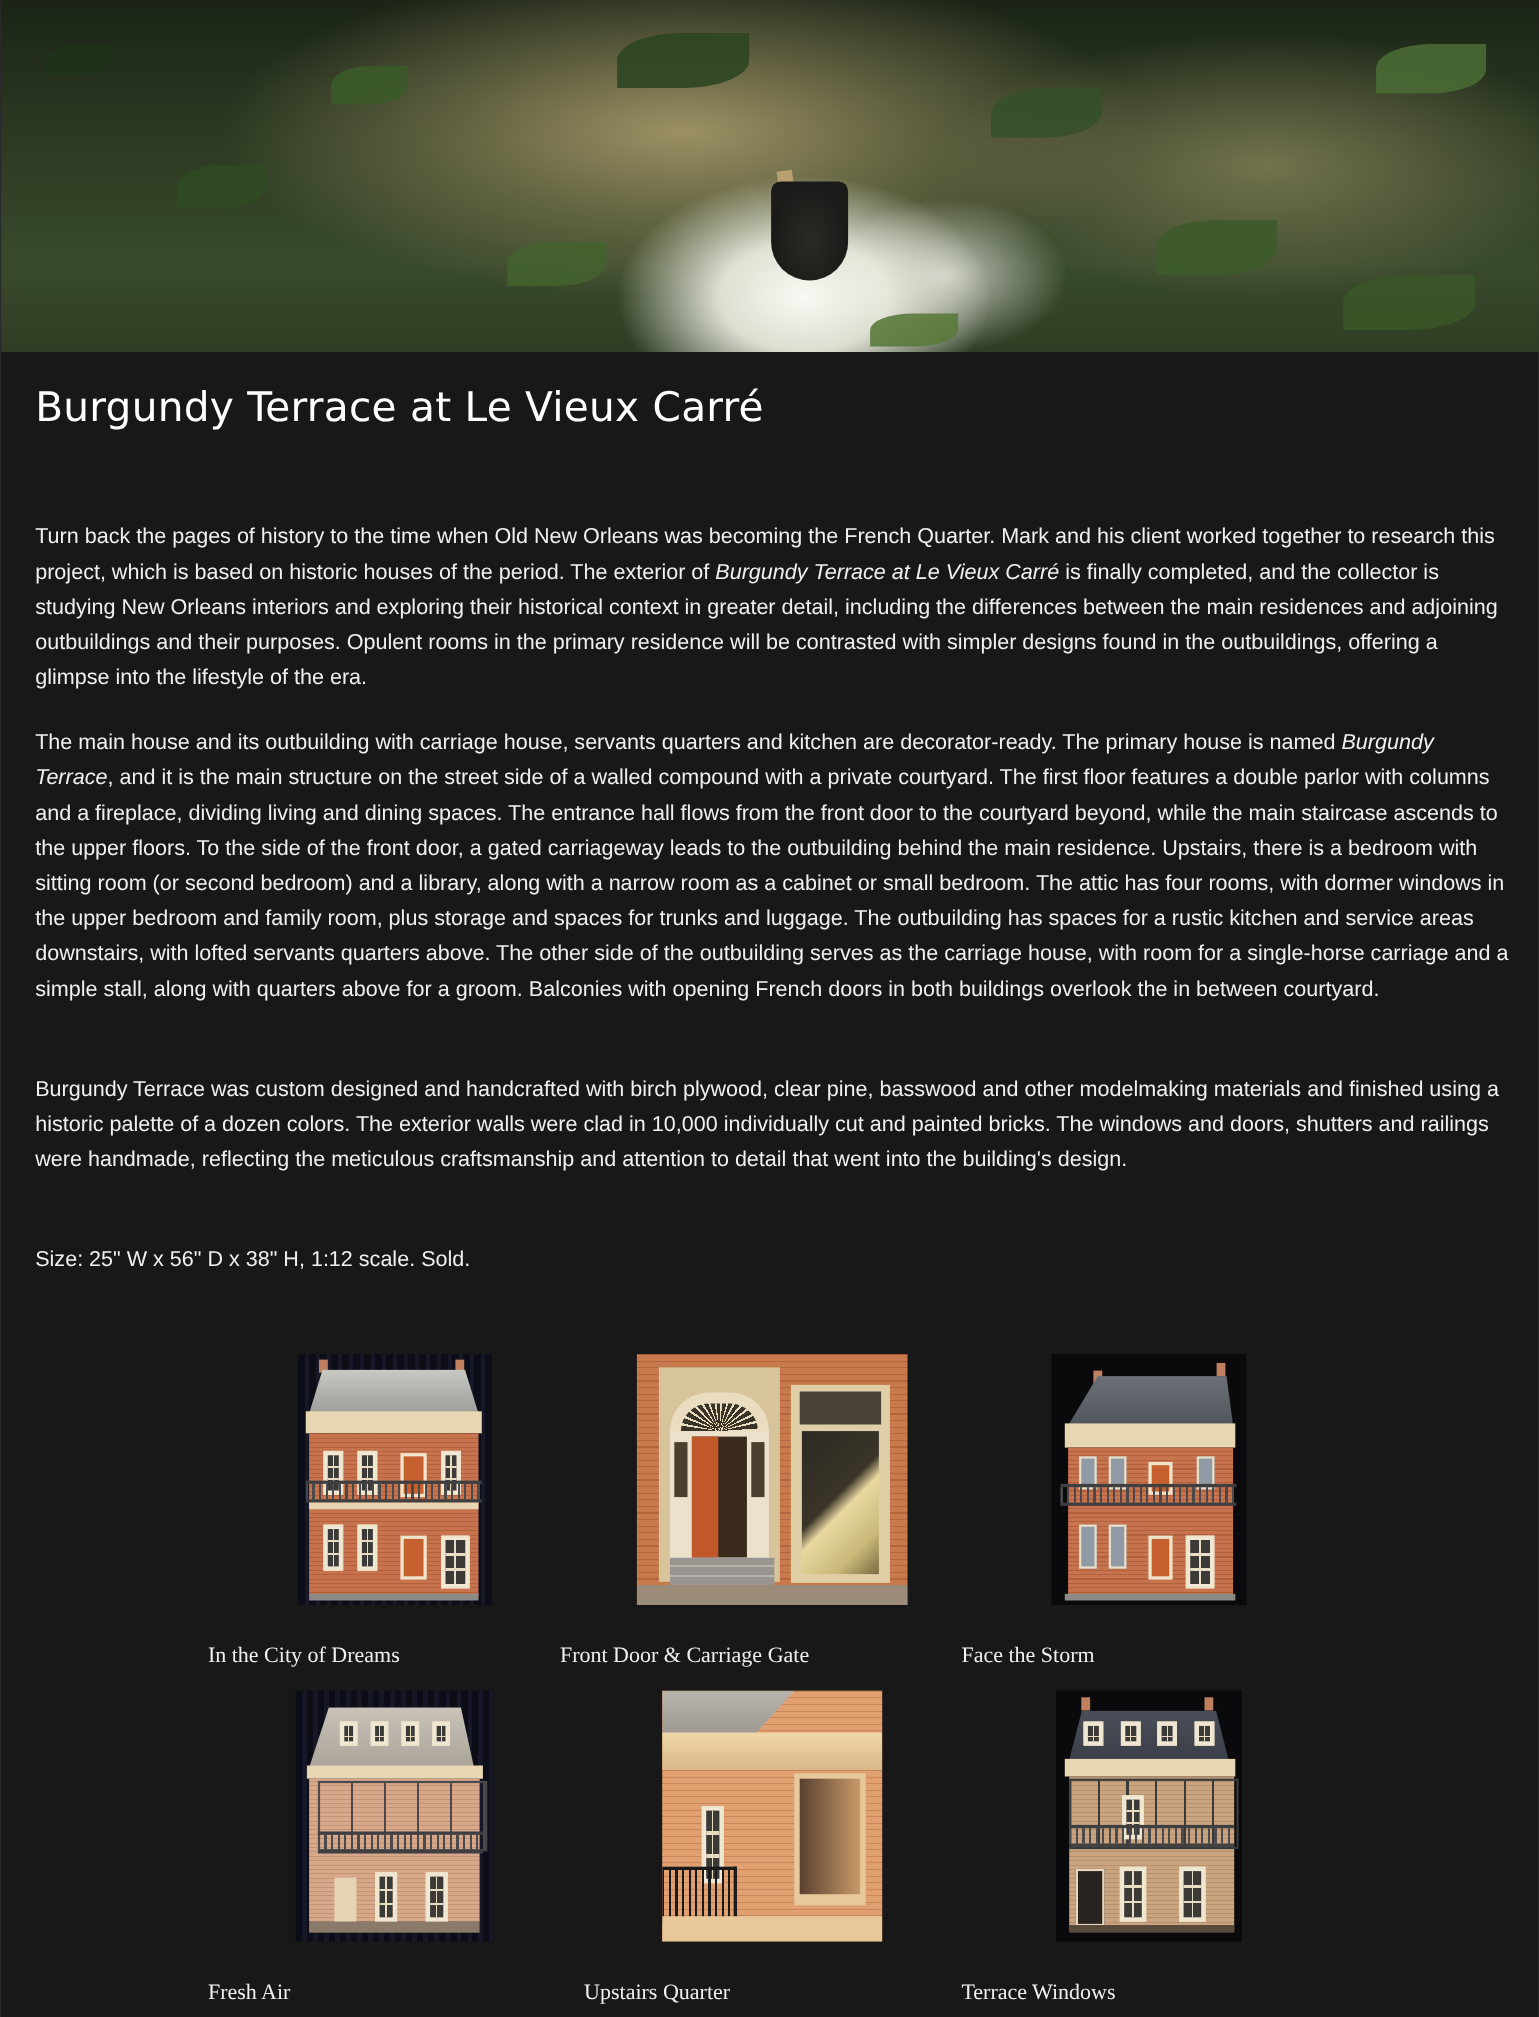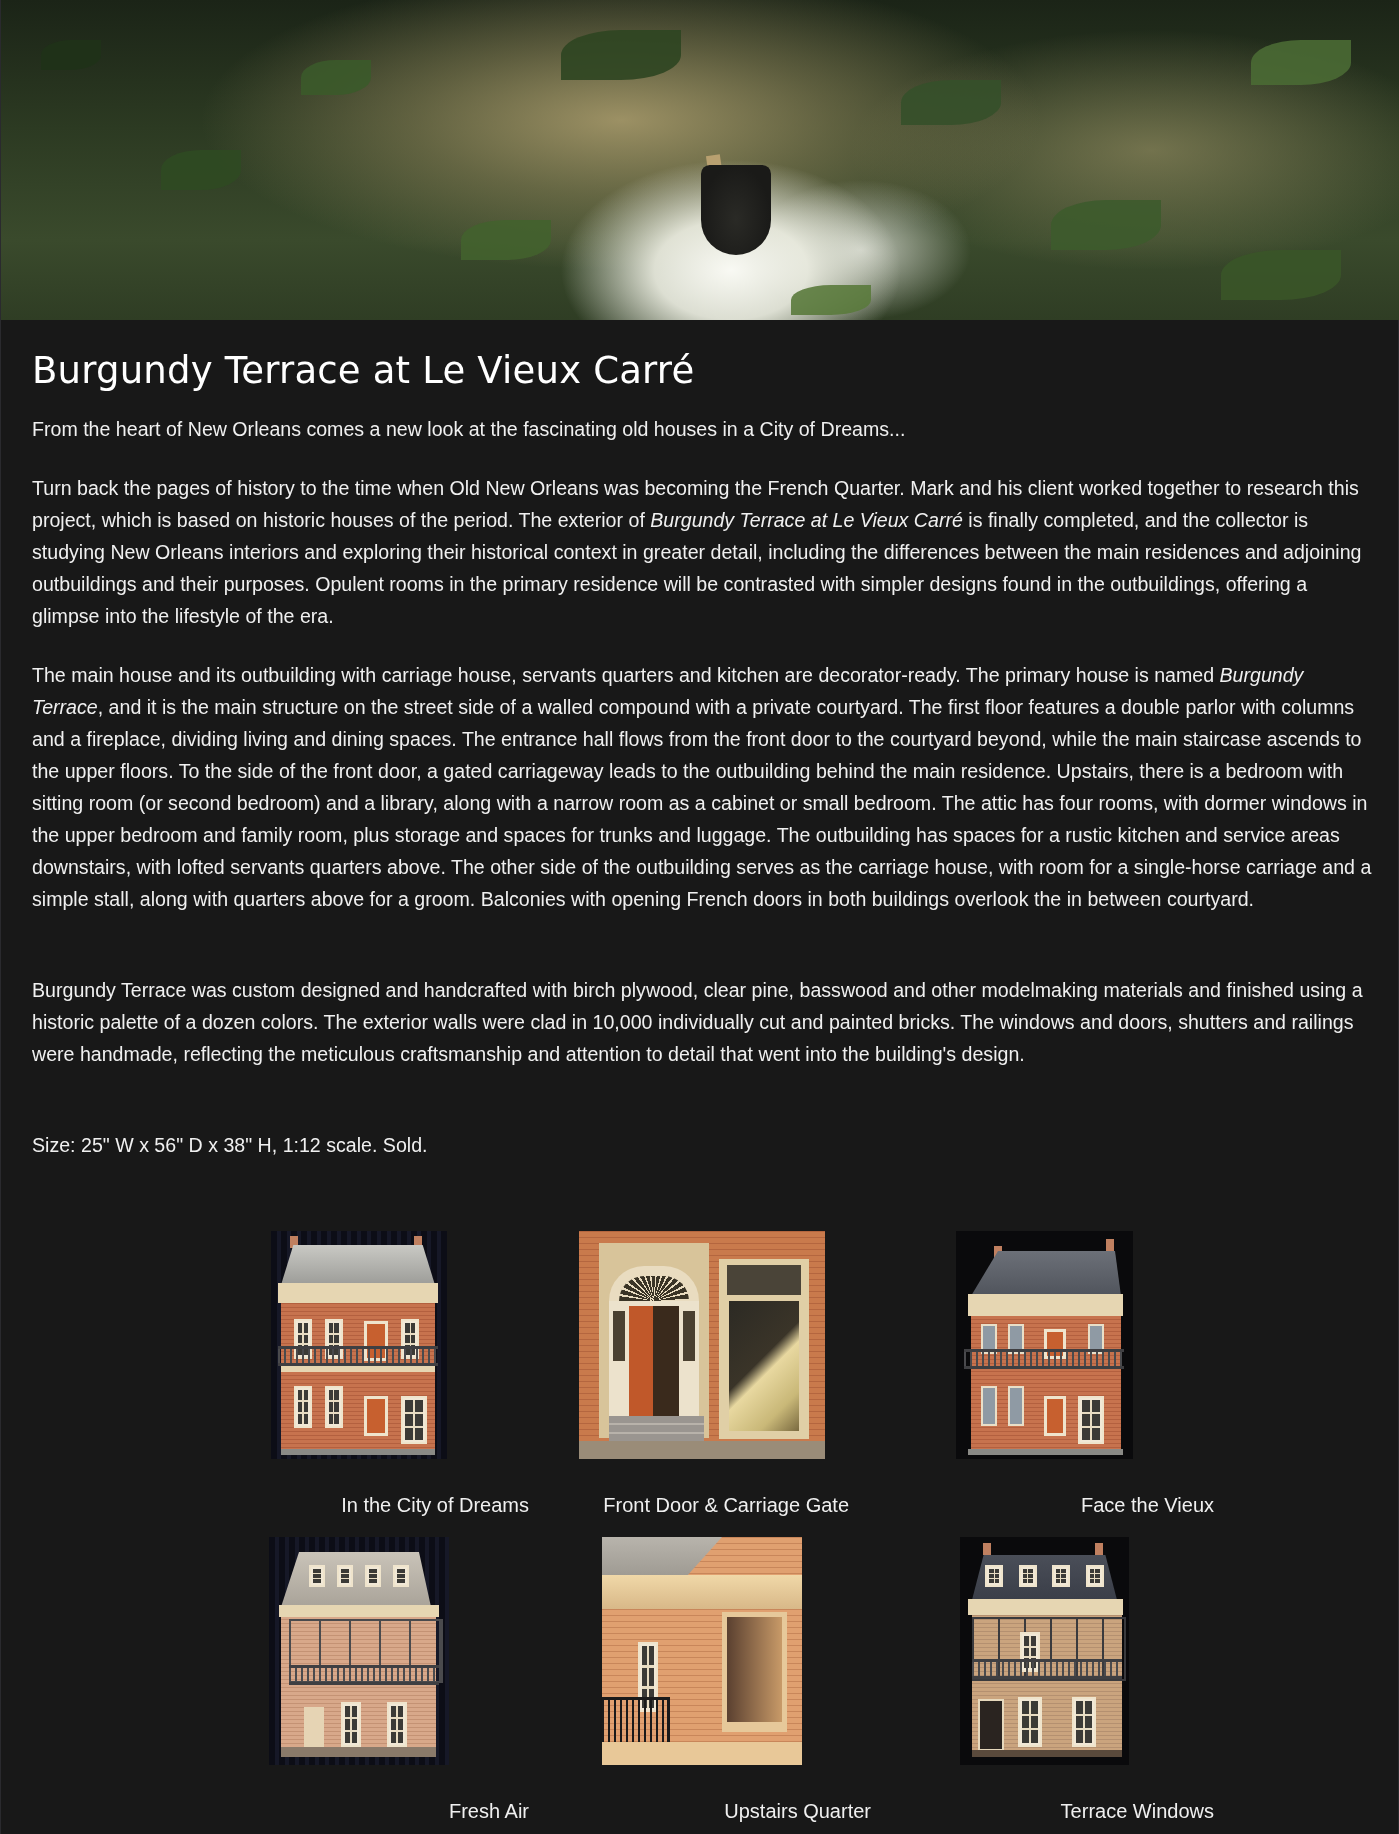--- a/index.html
+++ b/index.html
@@ -47,21 +47,21 @@
   }
   .text {
     position: absolute; left: 31px; width: 1345px;
     font-size: 19.6px; line-height: 32px; color: #f0f0f0; margin: 0;
   }
   .text em { font-style: italic; }
   
   .gallery { position: absolute; left: 0; top: 0; width: 1399px; }
   .g-img { position: absolute; overflow: hidden; background: #0e0e10; }
   .g-cap {
-    position: absolute; width: 340px; text-align: right; font-size: 20px; color: #f0f0f0; white-space: nowrap;
+    position: absolute; width: 340px; text-align: left; font-size: 20px; color: #f0f0f0; white-space: nowrap; font-family: Liberation Serif, serif;
   }
   
   .curtain { position: absolute; inset: 0; background: repeating-linear-gradient(90deg, #0c0d16 0 6px, #161827 6px 10px); }
   .roof { position: absolute; }
   .facade { position: absolute; background: repeating-linear-gradient(0deg, #c7734e 0 3px, #b3603f 3px 4px); }
   .cornice { position: absolute; background: #e6d6b2; }
   .win { position: absolute; background: #f1e8d6; border: 2px solid #efe4cc; box-sizing: border-box; }
   .win::after { content:""; position:absolute; inset:2px; background:
       linear-gradient(90deg, transparent 45%, #e8dcc2 45% 55%, transparent 55%),
       linear-gradient(0deg, transparent 30%, #e8dcc2 30% 36%, transparent 36% 64%, #e8dcc2 64% 70%, transparent 70%),
@@ -87,21 +87,20 @@
     <div class="leaf" style="left:1250px;top:40px;width:100px;height:45px;background:#4a6a34;"></div>
     <div class="leaf" style="left:1220px;top:250px;width:120px;height:50px;background:#3a5528;"></div>
     <div class="leaf" style="left:560px;top:30px;width:120px;height:50px;background:#2d4521;"></div>
     <div class="leaf" style="left:790px;top:285px;width:80px;height:30px;background:#5a7a3c;"></div>
     <div class="lantern-top"></div>
     <div class="lantern"></div>
   </div>
 
   <h1 class="title">Burgundy Terrace at Le Vieux Carré</h1>
 
-  <p class="text" style="top:413px;">From the heart of New Orleans comes a new look at the fascinating old houses in a City of Dreams...</p>
 
   <p class="text" style="top:472px;"><span>Turn back the pages of history to the time when Old New Orleans was becoming the French Quarter. Mark and his client worked together to research this project, which is based on historic houses of the period. The exterior of </span><em>Burgundy Terrace at Le Vieux Carré</em><span> is finally completed, and the collector is studying New Orleans interiors and exploring their historical context in greater detail, including the differences between the main residences and adjoining outbuildings and their purposes. Opulent rooms in the primary residence will be contrasted with simpler designs found in the outbuildings, offering a glimpse into the lifestyle of the era.</span></p>
 
   <p class="text" style="top:659px;"><span>The main house and its outbuilding with carriage house, servants quarters and kitchen are decorator-ready. The primary house is named </span><em>Burgundy Terrace</em><span>, and it is the main structure on the street side of a walled compound with a private courtyard. The first floor features a double parlor with columns and a fireplace, dividing living and dining spaces. The entrance hall flows from the front door to the courtyard beyond, while the main staircase ascends to the upper floors. To the side of the front door, a gated carriageway leads to the outbuilding behind the main residence. Upstairs, there is a bedroom with sitting room (or second bedroom) and a library, along with a narrow room as a cabinet or small bedroom. The attic has four rooms, with dormer windows in the upper bedroom and family room, plus storage and spaces for trunks and luggage. The outbuilding has spaces for a rustic kitchen and service areas downstairs, with lofted servants quarters above. The other side of the outbuilding serves as the carriage house, with room for a single-horse carriage and a simple stall, along with quarters above for a groom. Balconies with opening French doors in both buildings overlook the in between courtyard.</span></p>
 
   <p class="text" style="top:974px;">Burgundy Terrace was custom designed and handcrafted with birch plywood, clear pine, basswood and other modelmaking materials and finished using a historic palette of a dozen colors. The exterior walls were clad in 10,000 individually cut and painted bricks. The windows and doors, shutters and railings were handmade, reflecting the meticulous craftsmanship and attention to detail that went into the building's design.</p>
 
   <p class="text" style="top:1129px;">Size: 25" W x 56" D x 38" H, 1:12 scale. Sold.</p>
 
   <div class="gallery">
@@ -155,21 +154,21 @@
       <div class="shutter" style="left:52px;top:93px;width:16px;height:30px;"></div>
       <div class="door" style="left:88px;top:98px;width:22px;height:30px;"></div>
       <div class="shutter" style="left:132px;top:93px;width:16px;height:30px;"></div>
       <div class="rail" style="left:8px;top:118px;width:160px;"></div>
       <div class="shutter" style="left:25px;top:155px;width:16px;height:40px;"></div>
       <div class="shutter" style="left:52px;top:155px;width:16px;height:40px;"></div>
       <div class="door" style="left:88px;top:165px;width:22px;height:40px;"></div>
       <div class="win" style="left:122px;top:165px;width:26px;height:48px;"></div>
       <div style="position:absolute;left:12px;top:218px;width:155px;height:6px;background:#8a8a86;"></div>
     </div>
-    <div class="g-cap" style="left:873px;top:1494px;">Face the Vieux</div>
+    <div class="g-cap" style="left:873px;top:1494px;">Face the Storm</div>
 
     <div class="g-img" style="left:268px;top:1537px;width:180px;height:228px;">
       <div class="curtain"></div>
       <div class="roof" style="left:12px;top:15px;width:150px;height:55px;background:linear-gradient(180deg,#c9c3b8,#a9a399);clip-path:polygon(12% 0,92% 0,100% 100%,0 100%);"></div>
       <div class="win" style="left:40px;top:28px;width:16px;height:22px;"></div>
       <div class="win" style="left:68px;top:28px;width:16px;height:22px;"></div>
       <div class="win" style="left:96px;top:28px;width:16px;height:22px;"></div>
       <div class="win" style="left:124px;top:28px;width:16px;height:22px;"></div>
       <div class="cornice" style="left:10px;top:68px;width:160px;height:12px;"></div>
       <div class="facade" style="left:12px;top:80px;width:155px;height:130px;background:repeating-linear-gradient(0deg,#d8a88a 0 3px,#c49274 3px 4px);"></div>

